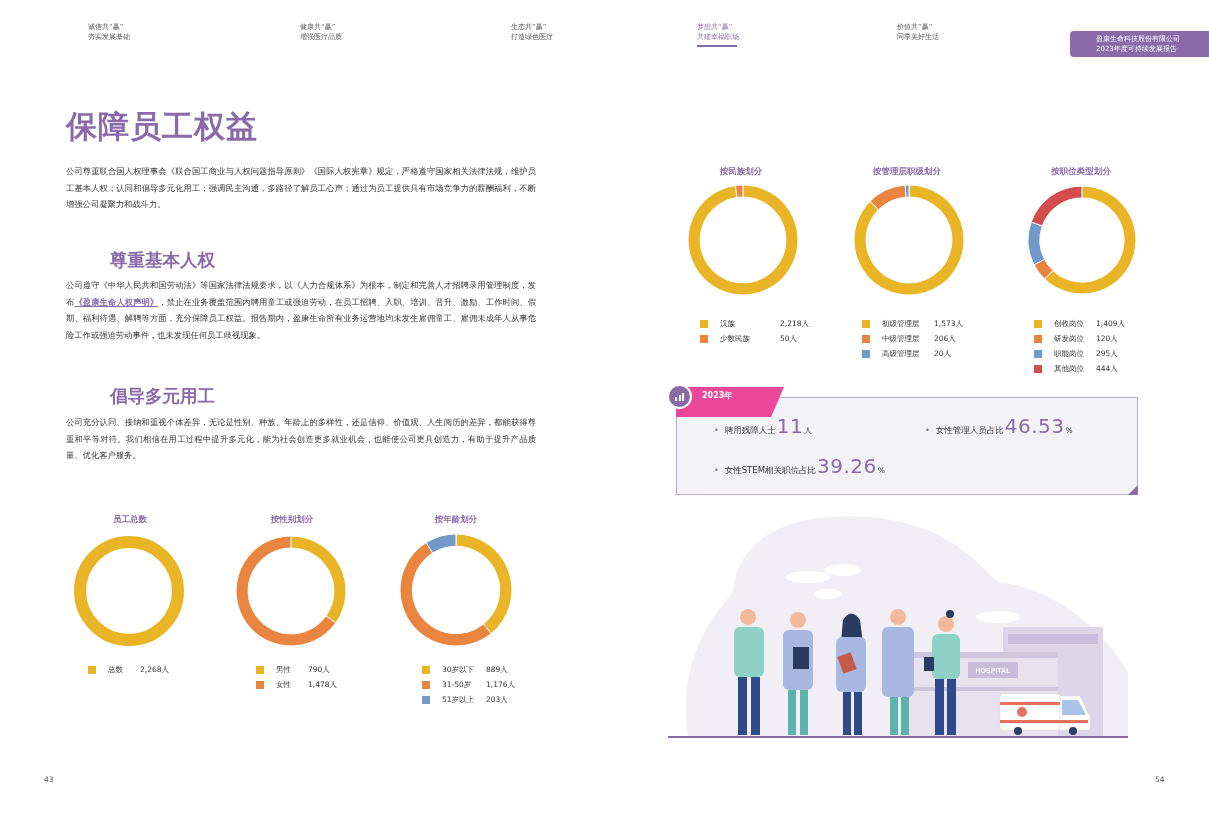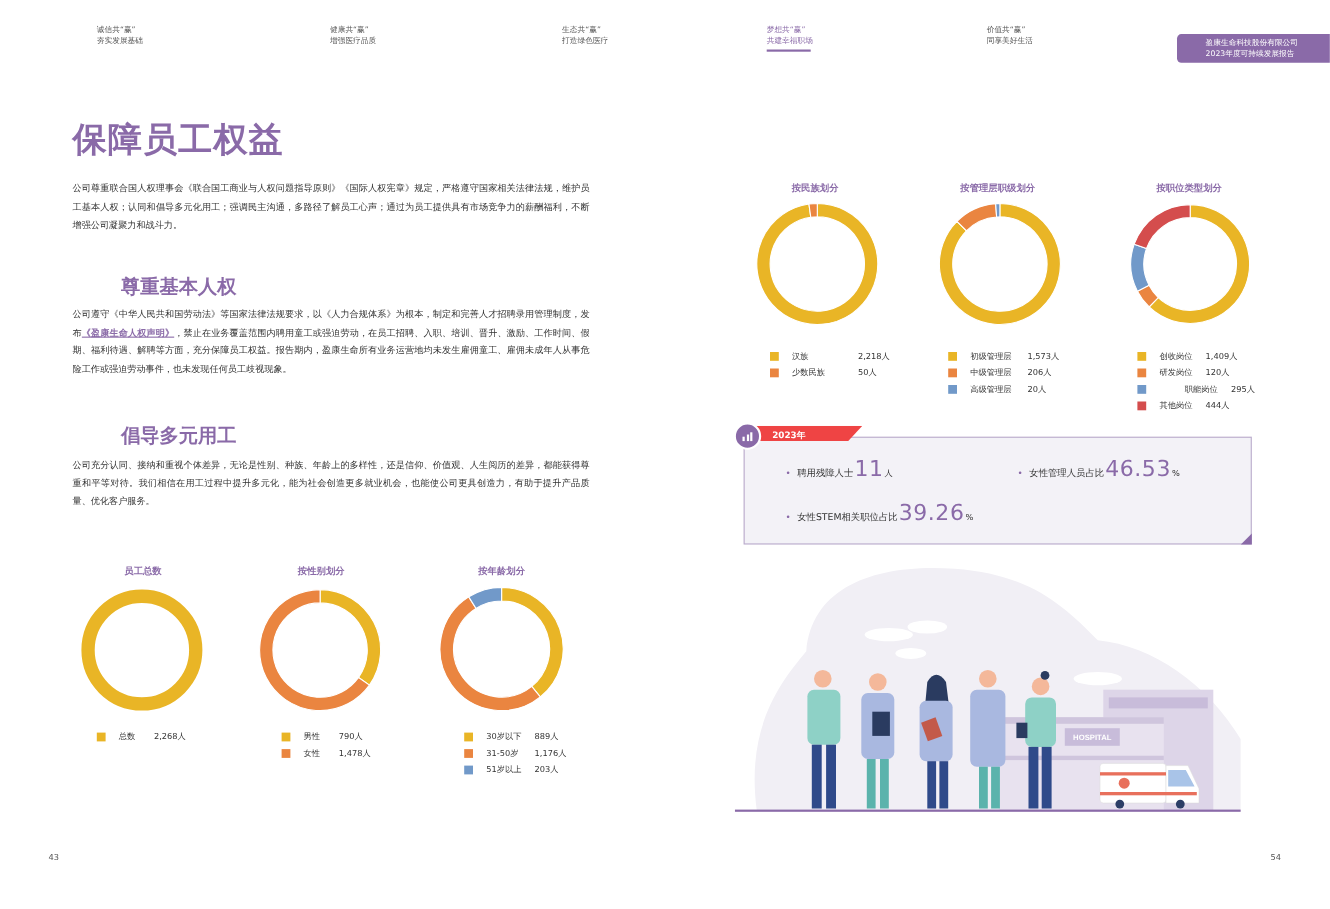--- a/index.html
+++ b/index.html
@@ -19,21 +19,21 @@
   .chart-title { position: absolute; font-size: 8.5px; font-weight: bold; color: #8a6aa8; text-align: center; width: 130px; }
   .donut { position: absolute; }
   .legend { position: absolute; font-size: 7.5px; color: #333; }
   .legend-row { display: flex; align-items: center; height: 15px; }
   .legend-swatch { width: 8px; height: 8px; margin-right: 12px; display: inline-block; }
   .legend-label { display: inline-block; }
   .legend-value { display: inline-block; margin-left: 10px; }
 
   .stat-box { position: absolute; left: 676px; top: 397px; width: 462px; height: 98px; background: #f3f2f7; border: 1px solid #b9aacb; }
   .stat-fold { position: absolute; right: -1px; bottom: -1px; width: 0; height: 0; border-left: 10px solid transparent; border-bottom: 10px solid #8a6aa8; }
-  .stat-tab { position: absolute; left: 676px; top: 387px; height: 14px; width: 108px; background: #ef4444; clip-path: polygon(0 0, 100% 0, 88% 100%, 0 100%); color: #fff; font-size: 8px; font-weight: bold; padding: 3px 0 0 26px; }
+  .stat-tab { position: absolute; left: 676px; top: 387px; height: 30px; width: 108px; background: #ec4899; clip-path: polygon(0 0, 100% 0, 88% 100%, 0 100%); color: #fff; font-size: 8px; font-weight: bold; padding: 3px 0 0 26px; }
   .stat-icon { position: absolute; left: 667px; top: 384px; width: 25px; height: 25px; border-radius: 50%; background: #8a6aa8; border: 2px solid #fff; display: flex; align-items: flex-end; justify-content: center; padding-bottom: 6px; gap: 1.5px; }
   .stat-icon span { display: block; width: 2px; background: #fff; }
   .stat-item { position: absolute; font-size: 8.5px; color: #333; display: flex; align-items: baseline; white-space: nowrap; }
   .stat-item .dot { color: #8a6aa8; margin-right: 6px; font-size: 8px; }
   .stat-item .big { font-size: 20px; color: #8a6aa8; margin: 0 1px; letter-spacing: 0.5px; }
   .stat-item .unit { font-size: 7.5px; }
 
   .illus { position: absolute; left: 668px; top: 512px; width: 460px; height: 230px; }
 
   .page-num { position: absolute; top: 775px; font-size: 7.5px; color: #555; }
@@ -182,21 +182,21 @@
       <span class="legend-label" style="min-width: 32px;">创收岗位</span>
       <span class="legend-value">1,409人</span>
     </div>
     <div class="legend-row">
       <span class="legend-swatch" style="background: rgb(234, 133, 64);"></span>
       <span class="legend-label" style="min-width: 32px;">研发岗位</span>
       <span class="legend-value">120人</span>
     </div>
     <div class="legend-row">
       <span class="legend-swatch" style="background: rgb(113, 153, 201);"></span>
-      <span class="legend-label" style="min-width: 32px; margin-left: 23px;">职能岗位</span>
+      <span class="legend-label" style="min-width: 32px;">职能岗位</span>
       <span class="legend-value">295人</span>
     </div>
     <div class="legend-row">
       <span class="legend-swatch" style="background: rgb(212, 77, 77);"></span>
       <span class="legend-label" style="min-width: 32px;">其他岗位</span>
       <span class="legend-value">444人</span>
     </div>
   </div>
 
 <div class="stat-box">

